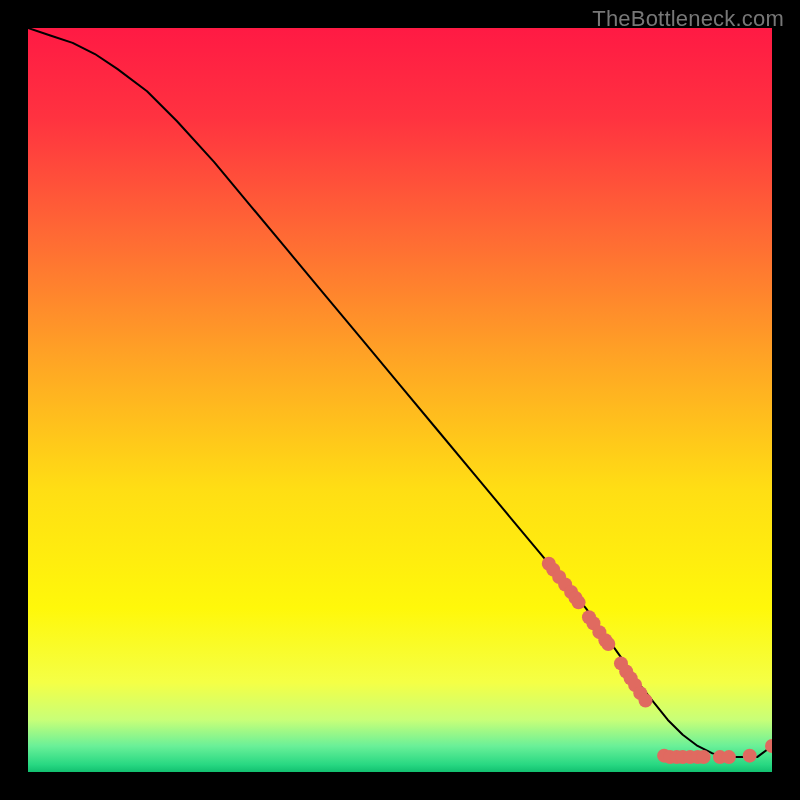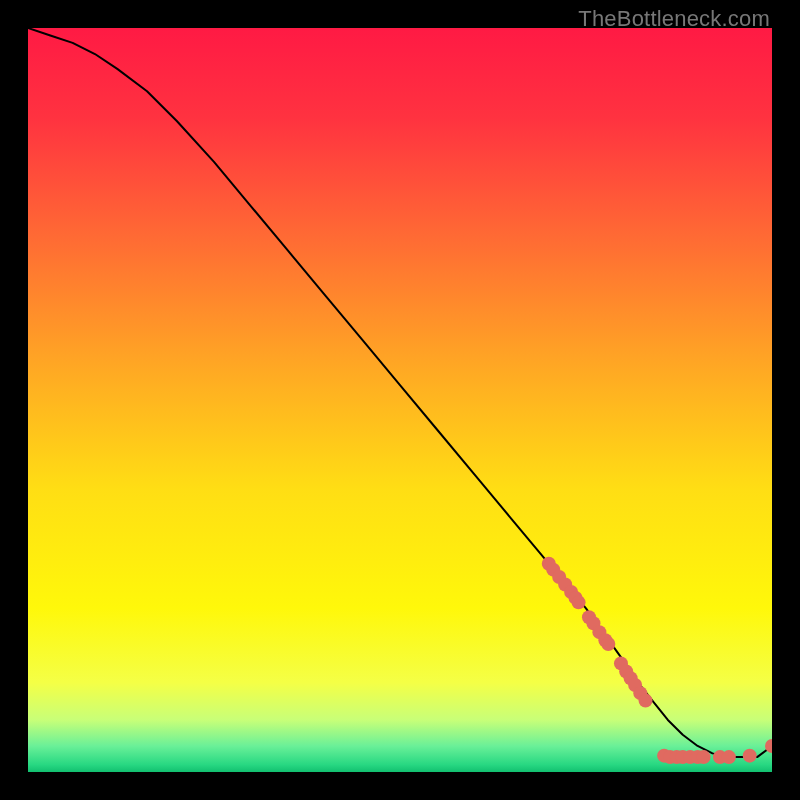--- a/index.html
+++ b/index.html
@@ -22,21 +22,21 @@
   .plot {
     position: absolute;
     left: 0;
     top: 0;
     width: 744px;
     height: 744px;
   }
   .attrib {
     position: absolute;
     top: 6px;
-    right: 30px;
+    right: 16px;
     color: #777;
     font-size: 22px;
     font-weight: 400;
     letter-spacing: 0.2px;
     user-select: none;
     text-align: center;
   }
 </style>
 </head>
 <body>

